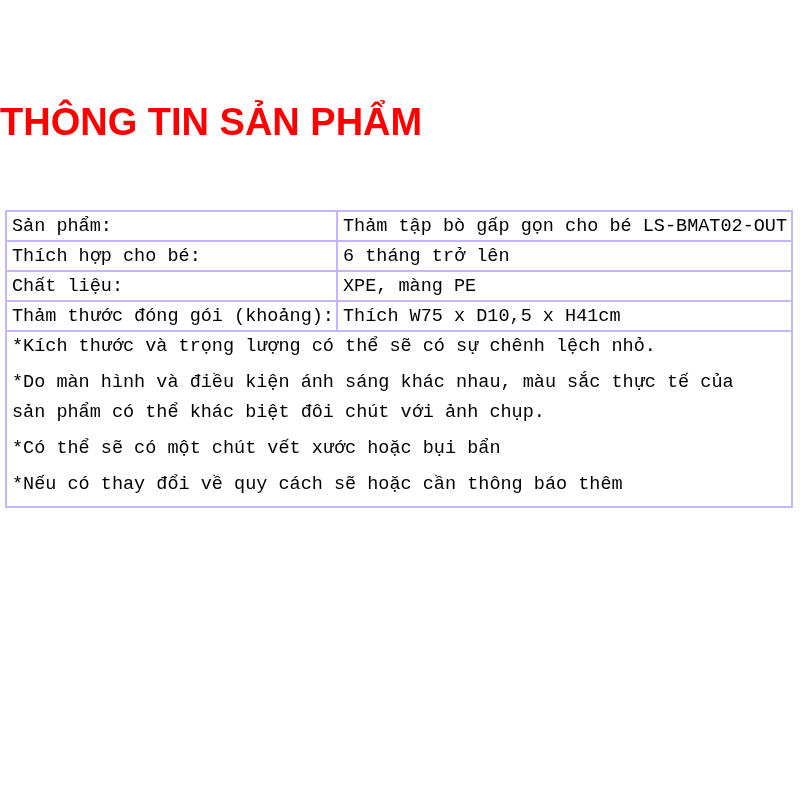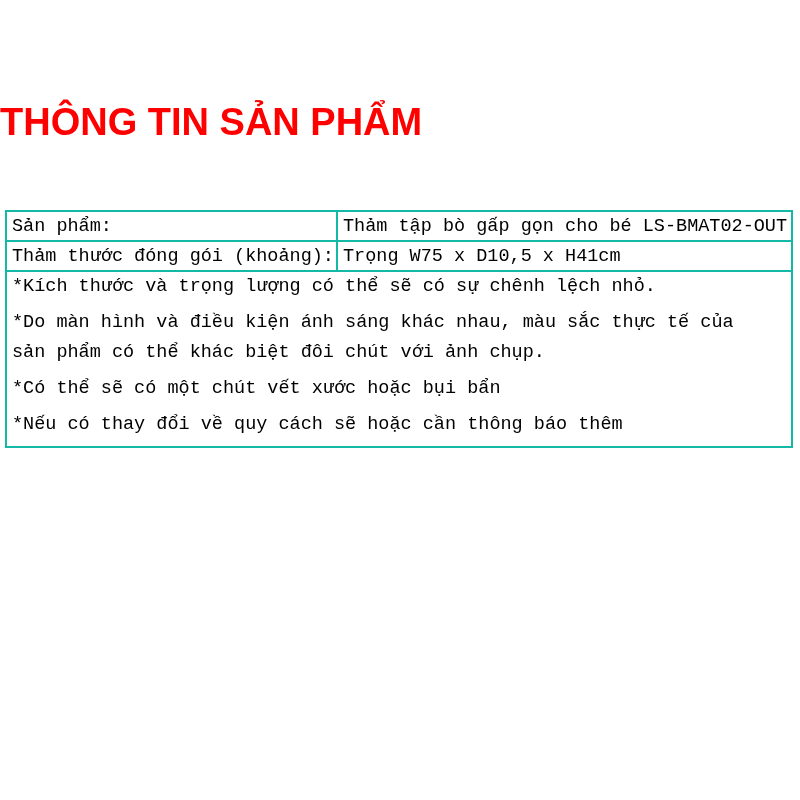--- a/index.html
+++ b/index.html
@@ -34,21 +34,21 @@
   }
   table.info-table {
     border-collapse: collapse;
     width: 786px;
     table-layout: fixed;
     font-family: "Liberation Mono", "DejaVu Sans Mono", monospace;
     font-size: 18.5px;
     color: #000000;
   }
   table.info-table td {
-    border: 2px solid #14b8a6;
+    border: 2px solid #c4b5fd;
     height: 28px;
     padding: 0 16px 0 5px;
     white-space: nowrap;
     overflow: visible;
     vertical-align: middle;
   }
   td.notes-cell {
     white-space: normal;
     vertical-align: top;
     padding: 8px 8px 4px 5px;
@@ -82,22 +82,30 @@
     <colgroup>
       <col style="width:331px">
       <col style="width:455px">
     </colgroup>
     <tbody>
       <tr>
         <td>Sản phẩm:</td>
         <td>Thảm tập bò gấp gọn cho bé LS-BMAT02-OUT</td>
       </tr>
       <tr>
+        <td>Thích hợp cho bé:</td>
+        <td>6 tháng trở lên</td>
+      </tr>
+      <tr>
+        <td>Chất liệu:</td>
+        <td>XPE, màng PE</td>
+      </tr>
+      <tr>
         <td>Thảm thước đóng gói (khoảng):</td>
-        <td>Trọng W75 x D10,5 x H41cm</td>
+        <td>Thích W75 x D10,5 x H41cm</td>
       </tr>
       <tr>
         <td class="notes-cell" colspan="2">
           <p>*Kích thước và trọng lượng có thể sẽ có sự chênh lệch nhỏ.</p>
           <p>*Do màn hình và điều kiện ánh sáng khác nhau, màu sắc thực tế của sản phẩm có thể khác biệt đôi chút với ảnh chụp.</p>
           <p>*Có thể sẽ có một chút vết xước hoặc bụi bẩn</p>
           <p>*Nếu có thay đổi về quy cách sẽ hoặc cần thông báo thêm</p>
         </td>
       </tr>
     </tbody>

